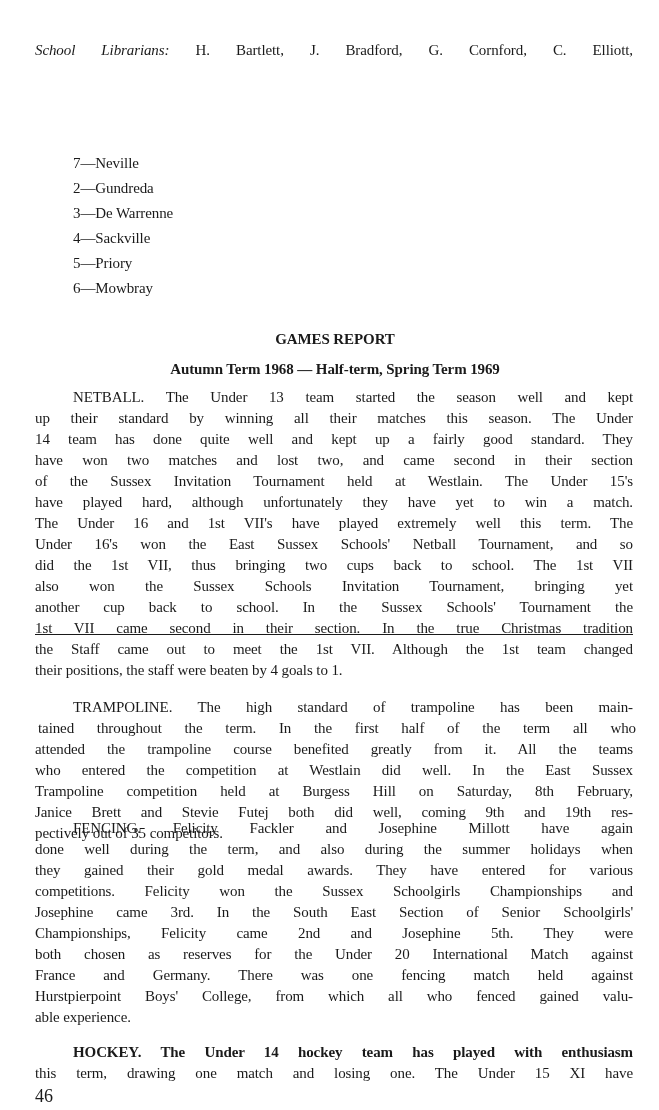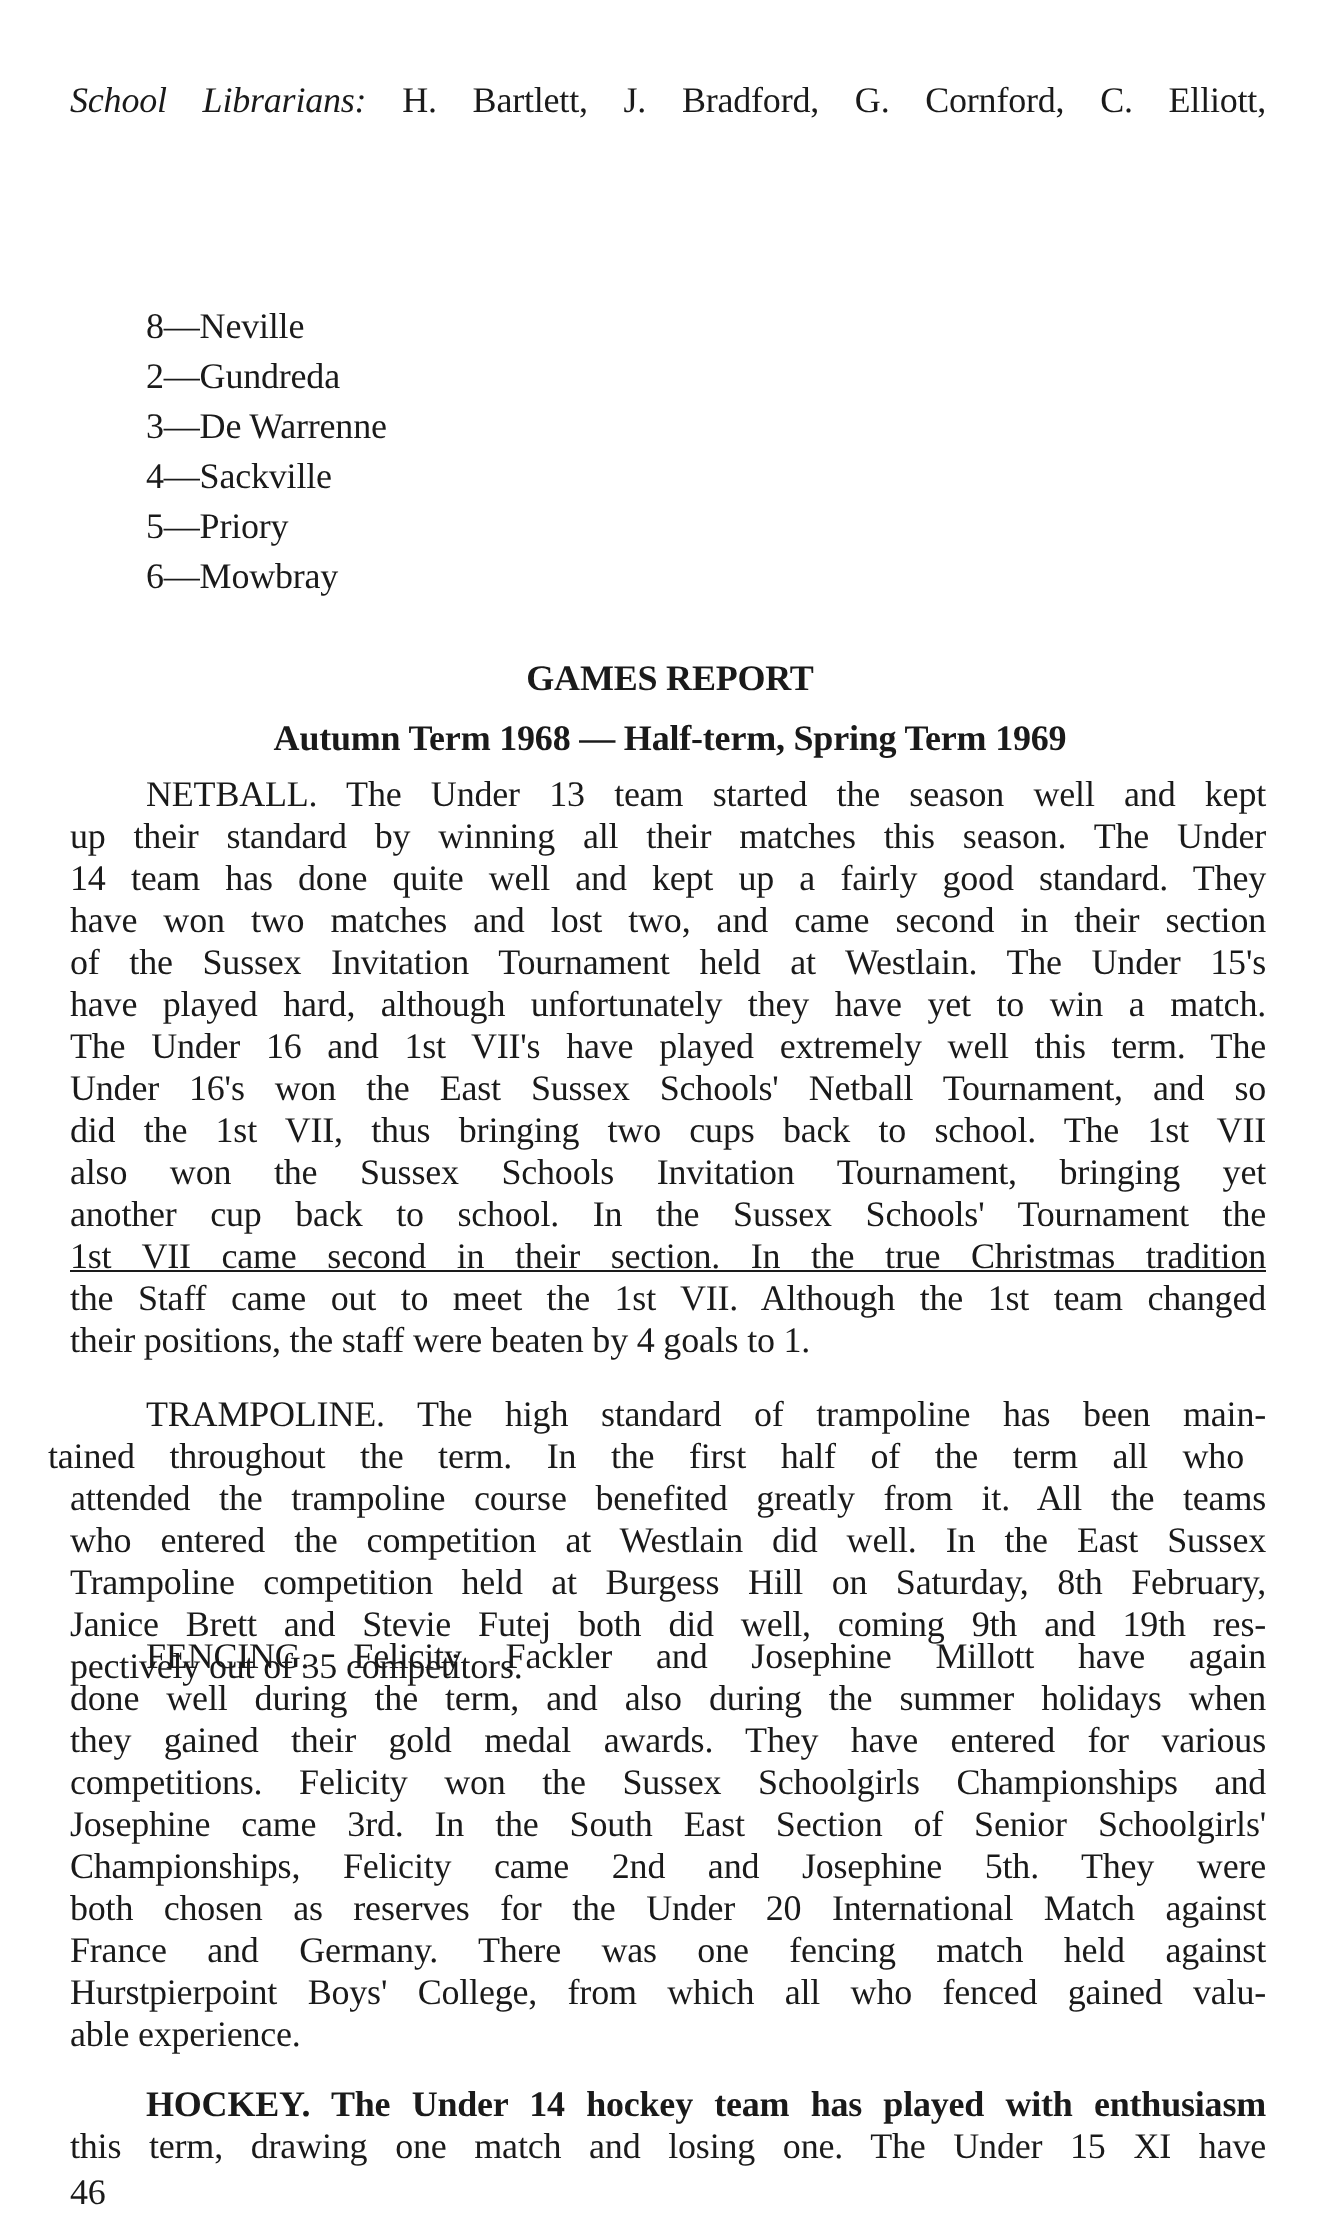--- a/index.html
+++ b/index.html
@@ -3,40 +3,40 @@
   <meta charset="utf-8">
   <style>
     html, body { margin: 0; padding: 0; }
     body {
       width: 659px; height: 1110px; background: #ffffff; overflow: hidden;
       font-family: "Liberation Serif", "DejaVu Serif", serif;
       color: #1a1a1a; position: relative;
     }
     .page { position: absolute; left: 0; top: 0; width: 659px; height: 1110px; }
     .line {
-      position: absolute; white-space: nowrap; font-size: 18px; line-height: 20px;
+      position: absolute; white-space: nowrap; font-size: 15px; line-height: 20px;
       letter-spacing: -0.1px;
     }
     .just { text-align: justify; text-align-last: justify; }
     .it { font-style: italic; }
     .bold { font-weight: bold; }
     .center { text-align: center; }
     .pageno { font-size: 18px; font-weight: normal; }
   </style>
 </head>
 <body>
 
 <div class="page">
 
   <div class="line just" style="left:35px; top:40px; width:598px;">
     <span class="it">School Librarians:</span>
     <span>H. Bartlett, J. Bradford, G. Cornford, C. Elliott,</span>
   </div>
 
-  <div class="line" style="left:73px; top:153px;">8—Neville</div>
+  <div class="line" style="left:73px; top:153px;">7—Neville</div>
   <div class="line" style="left:73px; top:178px;">2—Gundreda</div>
   <div class="line" style="left:73px; top:203px;">3—De Warrenne</div>
   <div class="line" style="left:73px; top:228px;">4—Sackville</div>
   <div class="line" style="left:73px; top:253px;">5—Priory</div>
   <div class="line" style="left:73px; top:278px;">6—Mowbray</div>
 
   <div class="line bold center" style="left:0; top:329px; width:670px;">GAMES REPORT</div>
   <div class="line bold center" style="left:0; top:359px; width:670px;">Autumn Term 1968 — Half-term, Spring Term 1969</div>
 
   <div>
@@ -51,21 +51,21 @@
     <div class="line just" style="left:35px; top:555px; width:598px;">did the 1st VII, thus bringing two cups back to school.  The 1st VII</div>
     <div class="line just" style="left:35px; top:576px; width:598px;">also won the Sussex Schools Invitation Tournament, bringing yet</div>
     <div class="line just" style="left:35px; top:597px; width:598px;">another cup back to school.  In the Sussex Schools' Tournament the</div>
     <div class="line just" style="left:35px; top:618px; width:598px;text-decoration:underline;">1st VII came second in their section.  In the true Christmas tradition</div>
     <div class="line just" style="left:35px; top:639px; width:598px;">the Staff came out to meet the 1st VII.  Although the 1st team changed</div>
     <div class="line" style="left:35px; top:660px;">their positions, the staff were beaten by 4 goals to 1.</div>
   </div>
 
   <div>
     <div class="line just" style="left:73px; top:697px; width:560px;">TRAMPOLINE.  The high standard of trampoline has been main-</div>
-    <div class="line just" style="left:24px; top:718px; width:598px;">tained throughout the term.  In the first half of the term all who</div>
+    <div class="line just" style="left:38px; top:718px; width:598px;">tained throughout the term.  In the first half of the term all who</div>
     <div class="line just" style="left:35px; top:739px; width:598px;">attended the trampoline course benefited greatly from it.  All the teams</div>
     <div class="line just" style="left:35px; top:760px; width:598px;">who entered the competition at Westlain did well.  In the East Sussex</div>
     <div class="line just" style="left:35px; top:781px; width:598px;">Trampoline competition held at Burgess Hill on Saturday, 8th February,</div>
     <div class="line just" style="left:35px; top:802px; width:598px;">Janice Brett and Stevie Futej both did well, coming 9th and 19th res-</div>
     <div class="line" style="left:35px; top:823px;">pectively out of 35 competitors.</div>
   </div>
 
   <div>
     <div class="line just" style="left:73px; top:818px; width:560px; top:818px;">FENCING.  Felicity Fackler and Josephine Millott have again</div>
     <div class="line just" style="left:35px; top:839px; width:598px;">done well during the term, and also during the summer holidays when</div>

